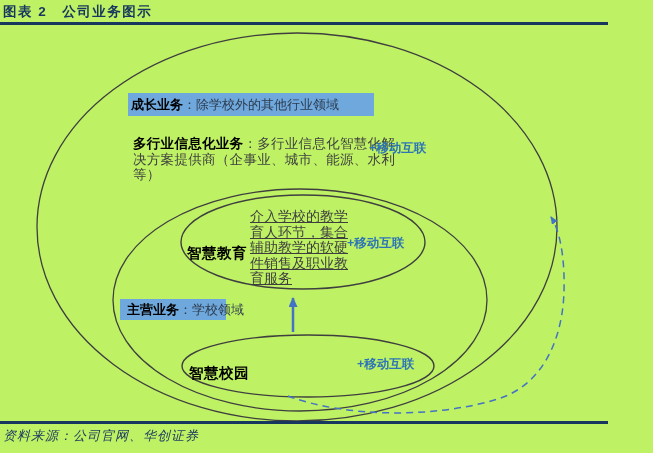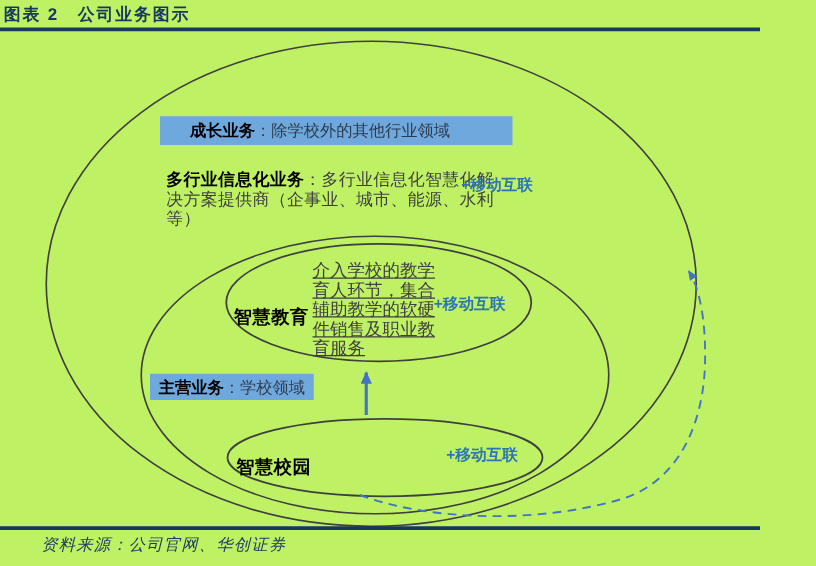--- a/index.html
+++ b/index.html
@@ -7,36 +7,36 @@
         font-family:"Liberation Sans",sans-serif;}
   .fig-title{position:absolute;left:3px;top:3px;font-size:13.5px;font-weight:bold;
              color:#17375E;letter-spacing:1.5px;white-space:pre;}
   .rule{position:absolute;left:0;width:608px;height:3px;background:#17375E;}
   .rule.top{top:22px;}
   .rule.bottom{top:421px;}
   .diagram-svg{position:absolute;left:0;top:0;}
   .tag{position:absolute;background:#6FA8DC;color:#2d3b4e;font-size:13px;line-height:1;
        display:flex;align-items:center;box-sizing:border-box;white-space:nowrap;}
   .tag b{color:#000000;}
-  .growth-tag{left:128px;top:93px;width:282px;height:23px;padding-left:24px;}
-  .main-tag{left:120px;top:299px;width:131px;height:21px;padding-left:7px;}
+  .growth-tag{left:128px;top:93px;width:246px;height:23px;padding-left:3px;}
+  .main-tag{left:120px;top:299px;width:106px;height:21px;padding-left:7px;}
   .para{position:absolute;color:#3f3f3f;}
   .para b{color:#000000;}
   .growth-desc{left:133px;top:136px;width:266px;font-size:13.5px;line-height:15.5px;letter-spacing:0.3px;}
   .edu-desc{left:250px;top:209px;width:110px;font-size:14px;line-height:15.5px;text-decoration:underline;}
   .campus-desc{left:256px;top:341px;width:98px;font-size:13px;line-height:15.5px;}
   .ellipse-label{position:absolute;font-weight:bold;color:#000000;font-size:14.5px;letter-spacing:0.5px;white-space:nowrap;margin-top:10px;}
   .edu-label{left:187px;top:234px;}
   .campus-label{left:189px;top:354px;}
   .mobile{position:absolute;color:#2E75B6;font-weight:bold;font-size:12.5px;white-space:nowrap;}
   .m1{left:369px;top:140px;}
   .m2{left:347px;top:235px;}
   .m3{left:357px;top:356px;}
   .source{position:absolute;left:3px;top:427px;font-family:"Liberation Serif",serif;
-          font-style:italic;font-size:13px;color:#1f3c61;letter-spacing:1px;white-space:nowrap;margin-left:30px;}
+          font-style:italic;font-size:13px;color:#1f3c61;letter-spacing:1px;white-space:nowrap;}
 </style>
 </head>
 <body>
 
 <div class="page">
 
   <div class="fig-title">图表 2　公司业务图示</div>
   <div class="rule top"></div>
 
   <svg class="diagram-svg" width="653" height="453" viewBox="0 0 653 453">

